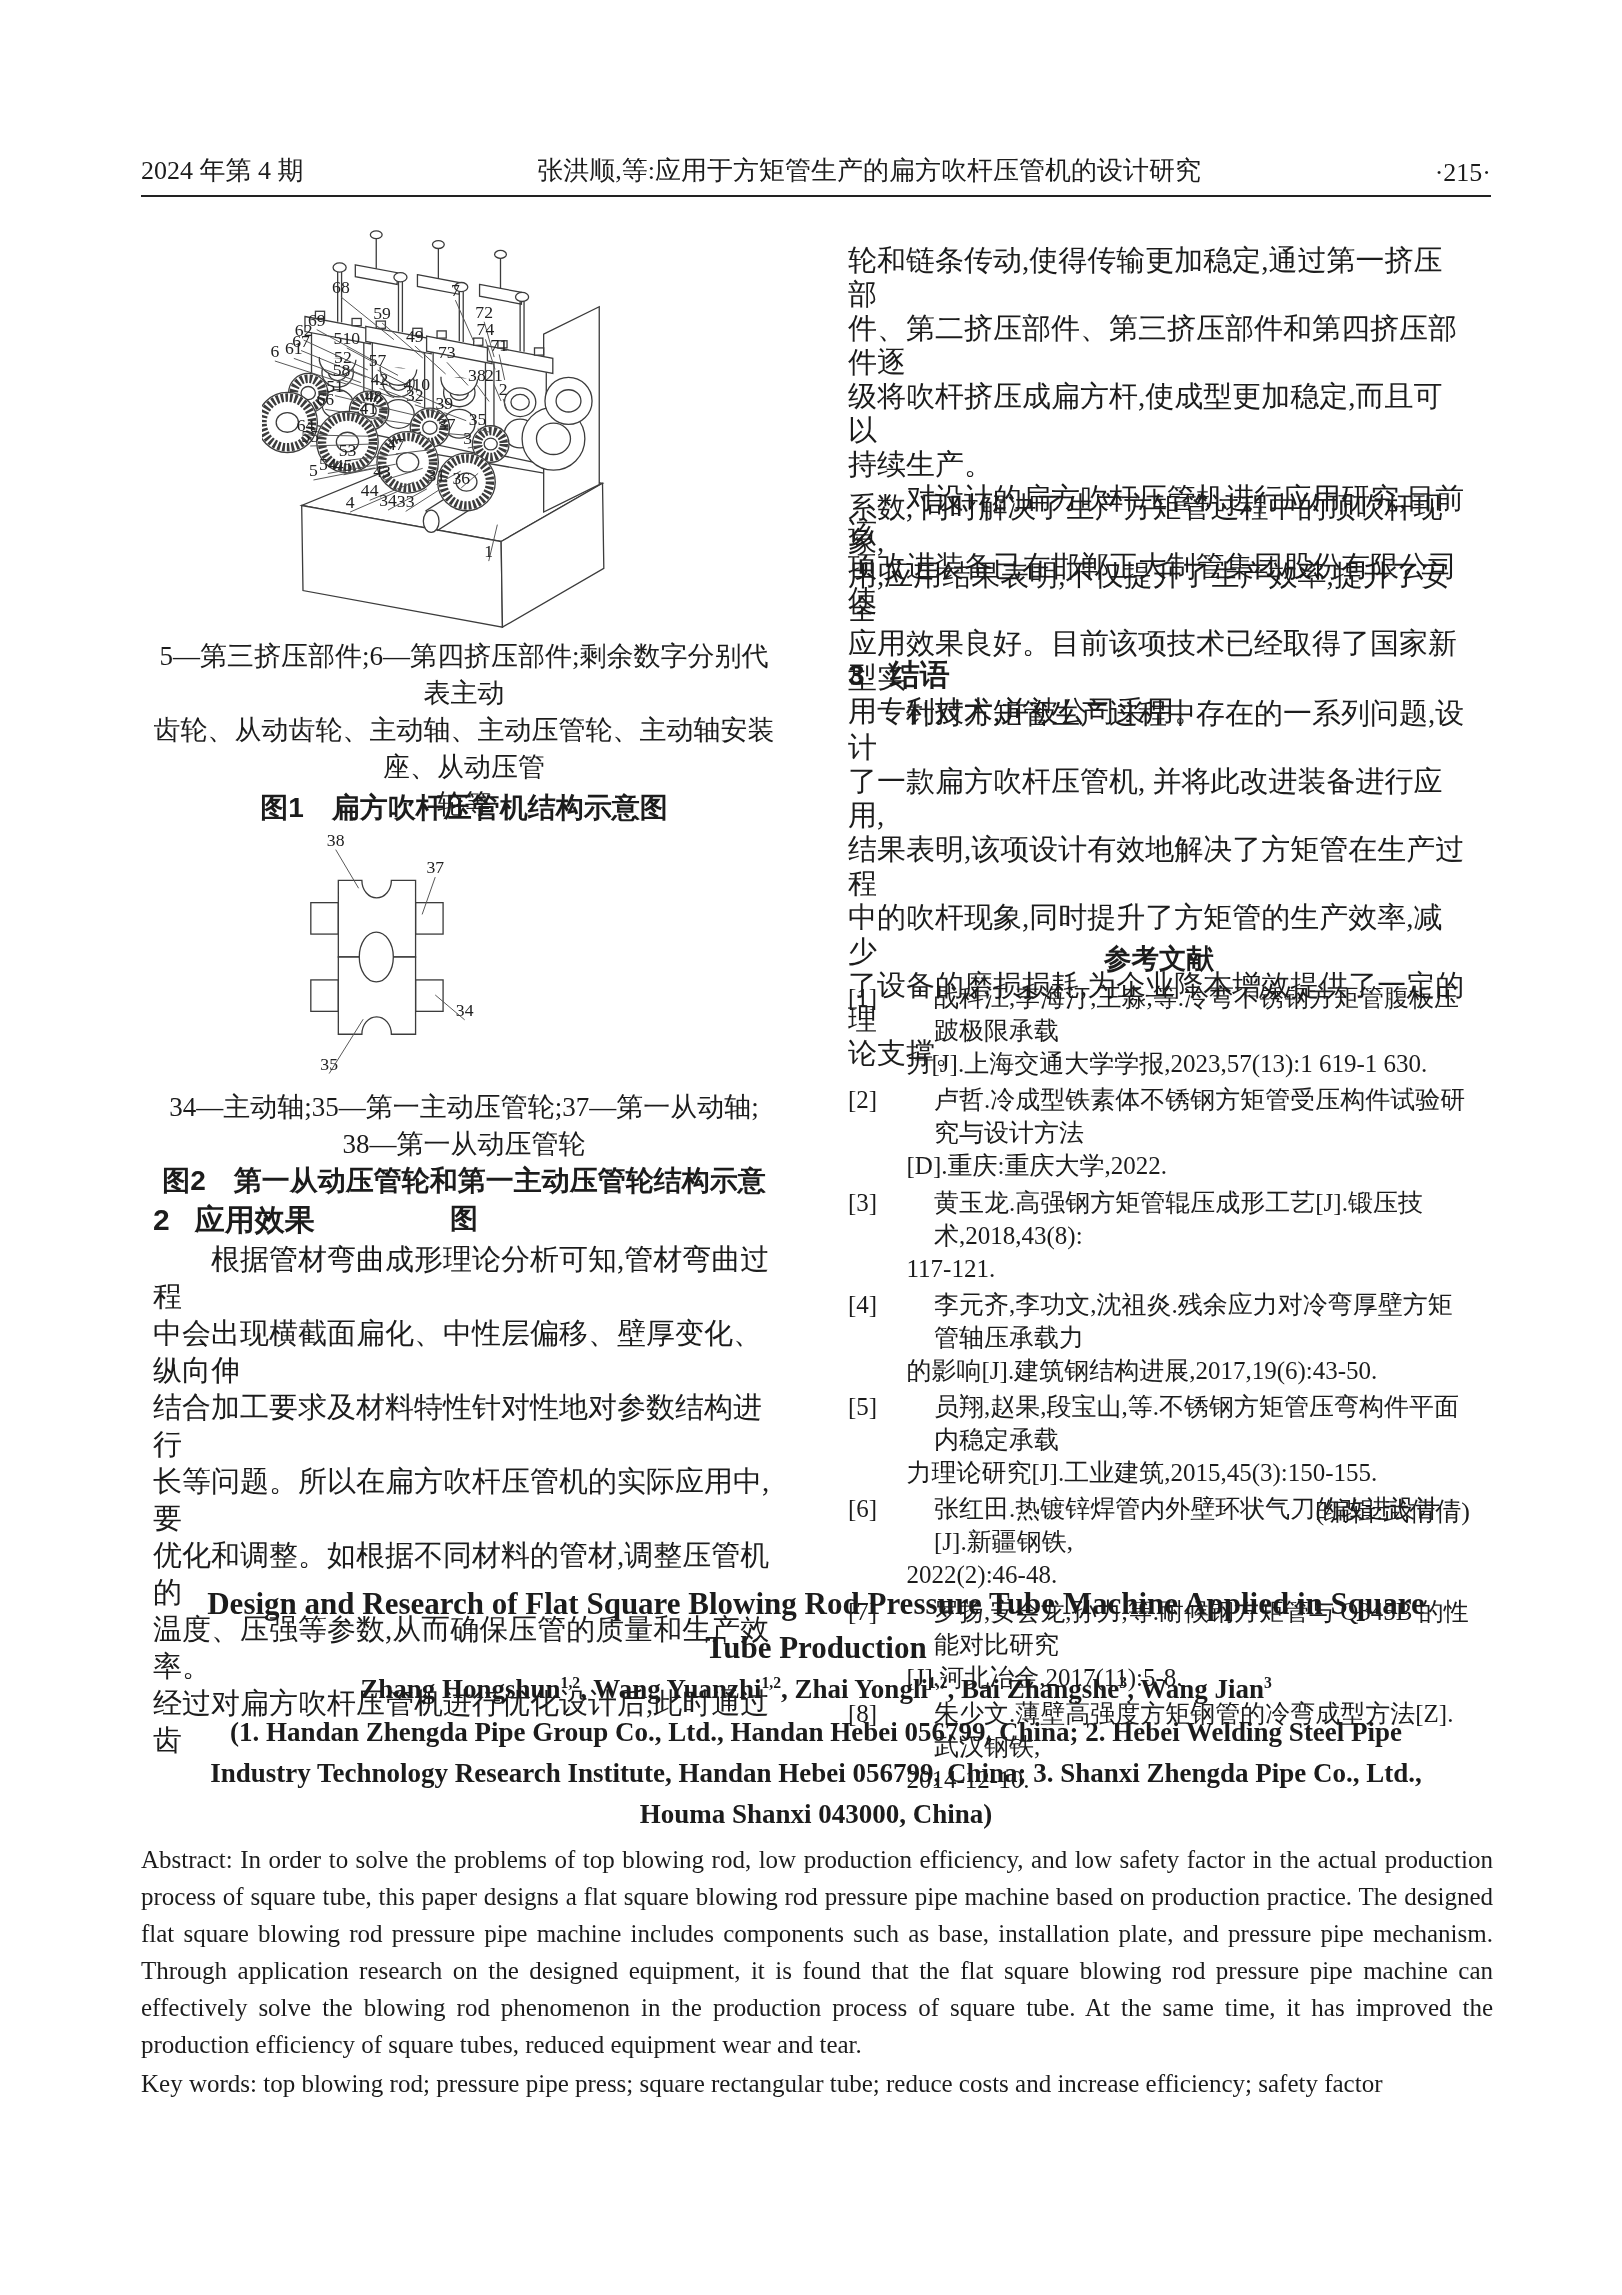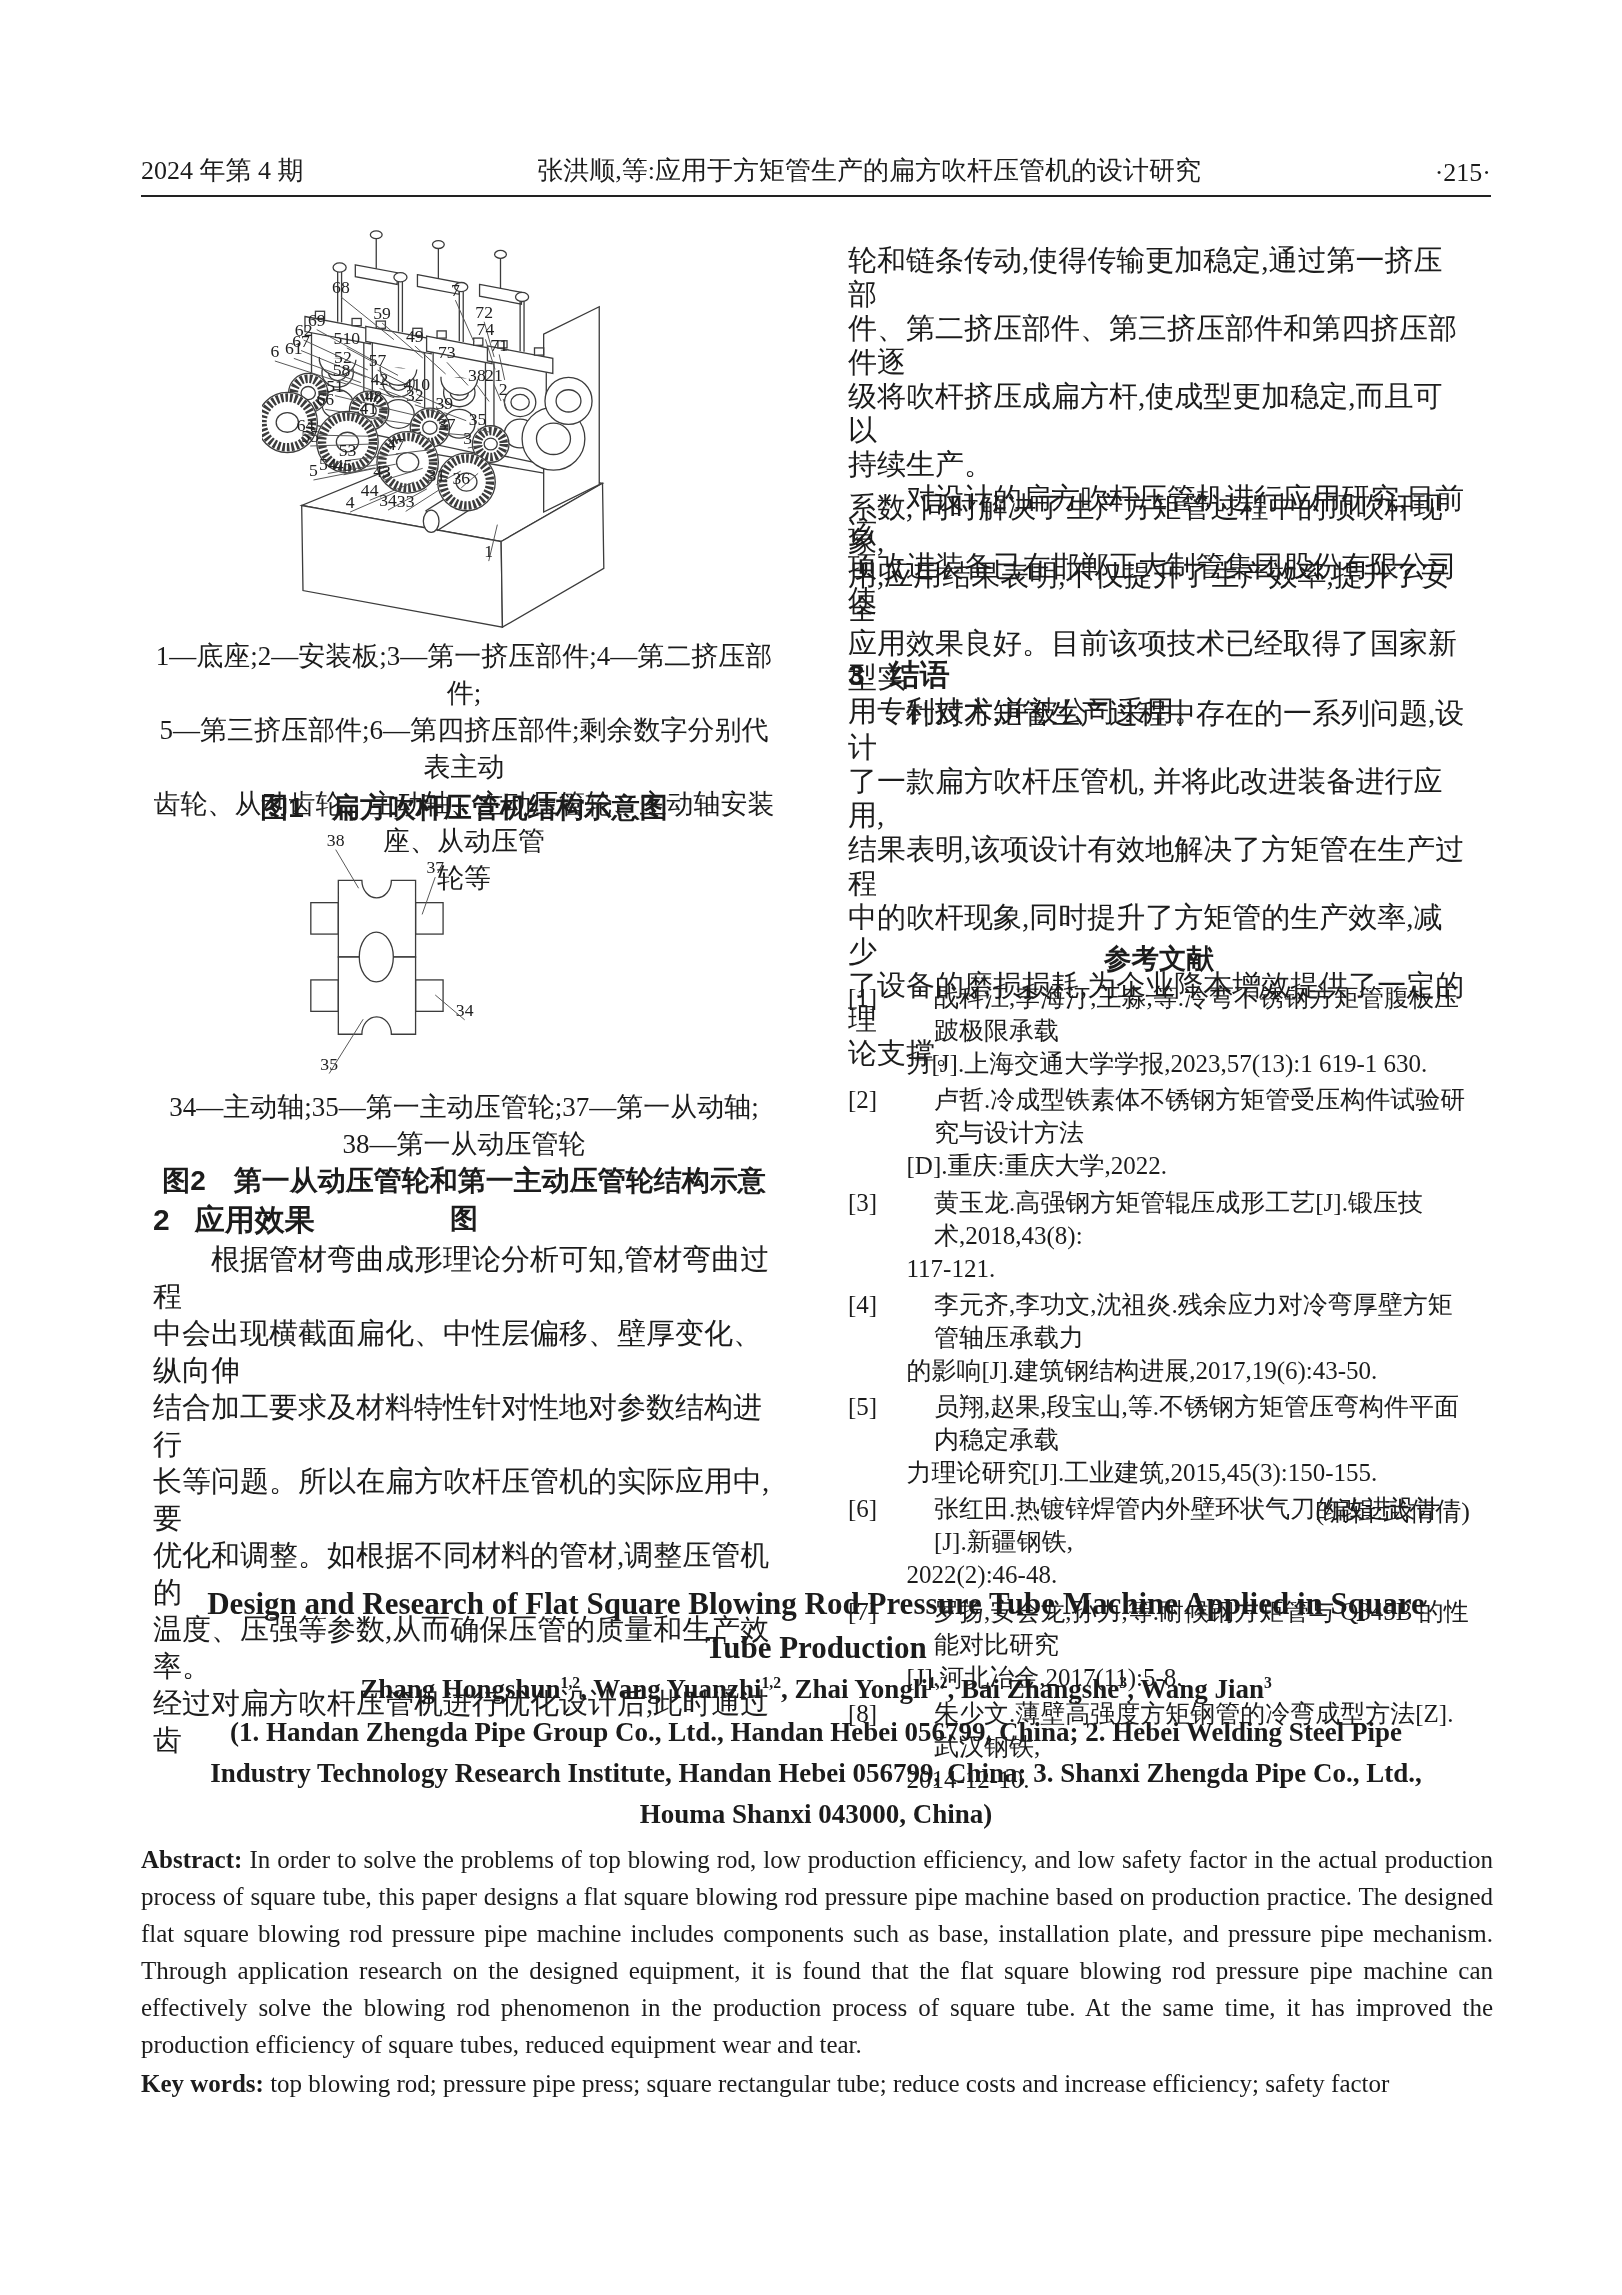--- a/index.html
+++ b/index.html
@@ -39,21 +39,21 @@
   #etitle1{top:1586px}
   #etitle2{top:1630px}
   #eauthors{left:141px;top:1674px;width:1350px;text-align:center;font-weight:700;font-size:27px}
   #eauthors sup{font-size:15.7px}
   .eaffil{left:141px;width:1350px;text-align:center;font-weight:700;font-size:27px}
   #eaffil1{top:1717px}
   #eaffil2{top:1758px}
   #eaffil3{top:1799px}
   #eabs{left:141px;top:1841px;width:1352px;font-size:25px;line-height:37px;text-align:justify}
   #ekw{margin-top:2px}
-  .b{font-weight:700}
+  .b{font-weight:400}
   svg .s{fill:#fff;stroke:#3c3c3c;stroke-width:2}
   svg .sn{fill:none;stroke:#3c3c3c;stroke-width:2}
   svg .teeth{fill:none;stroke:#3c3c3c;stroke-width:13;stroke-dasharray:4 3}
   svg text{font-family:"Liberation Serif","DejaVu Serif",serif;font-size:27px;fill:#222;text-anchor:middle}
   svg .leader{stroke:#555;stroke-width:1.5;fill:none}
 </style>
 </head>
 <body>
 
 <div class="page cn">
@@ -292,21 +292,20 @@
         <line x1="192" y1="439" x2="251.4" y2="406.6" class="leader"></line>
         <text x="192" y="433">34</text>
         <line x1="219" y1="441" x2="270.3" y2="408" class="leader"></line>
         <text x="219" y="435">33</text>
         <line x1="346" y1="517" x2="359.2" y2="461.2" class="leader"></line>
         <text x="346" y="511">1</text>
       </g>
   </svg>
 
   <div id="fig1notes" class="abs fig-notes">
-      <div class="ln">1—底座;2—安装板;3—第一挤压部件;4—第二挤压部件;</div>
       <div class="ln">5—第三挤压部件;6—第四挤压部件;剩余数字分别代表主动</div>
       <div class="ln">齿轮、从动齿轮、主动轴、主动压管轮、主动轴安装座、从动压管</div>
       <div class="ln">轮等</div>
     </div>
   <div id="fig1cap" class="abs fig-caption hei">图1　扁方吹杆压管机结构示意图</div>
 
   <svg class="abs fig2" width="275" height="262" viewBox="0 0 420 400">
     <g>
       <rect class="s" x="15" y="117" width="42" height="48"></rect>
       <rect class="s" x="175" y="117" width="42" height="48"></rect>

